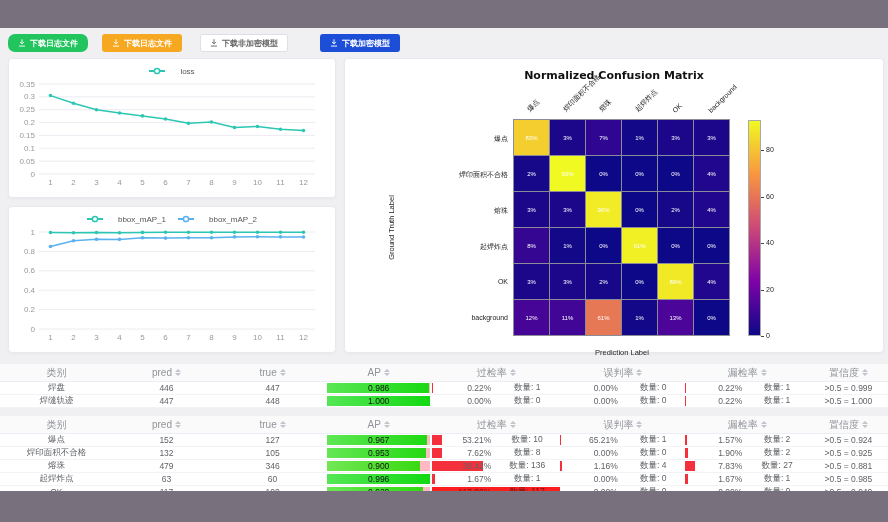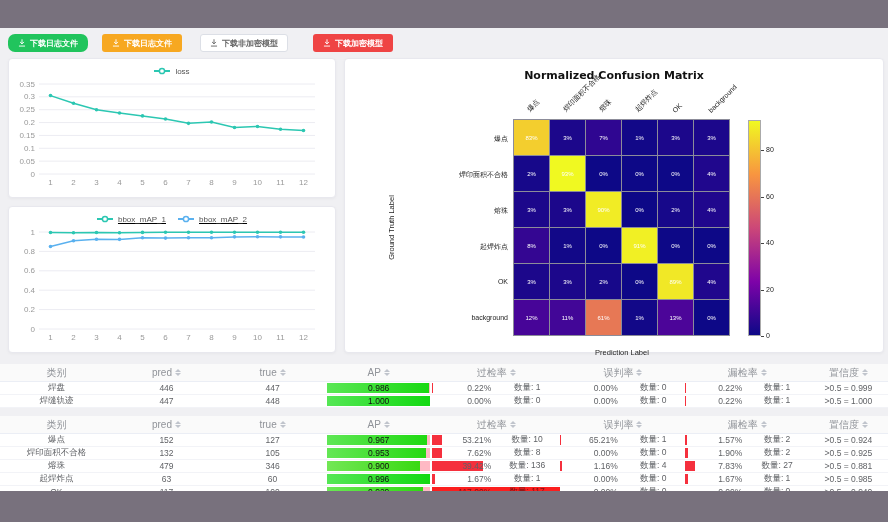--- a/index.html
+++ b/index.html
@@ -10,32 +10,32 @@
 
   
   .toolbar{display:flex;align-items:center;gap:9px;padding:6px 0 6px 8px;height:18px;}
   .btn{display:inline-flex;align-items:center;gap:4px;height:18px;padding:0 9px;border-radius:3px;
        font-size:8px;font-weight:600;border:1px solid transparent;cursor:pointer;
        font-family:"Liberation Sans","DejaVu Sans",sans-serif;}
   .btn svg{display:block}
   .btn-green{background:#21c45d;color:#fff;border-radius:7px;}
   .btn-orange{background:#f7a821;color:#fff;margin-left:5px;}
   .btn-plain{background:#fff;color:#666;border-color:#dcdfe6;margin-left:9px;}
-  .btn-gray{background:#ef4444;color:#fff;margin-left:16px;}
+  .btn-gray{background:#1d4ed8;color:#fff;margin-left:23px;}
 
   
   .main-row{display:flex;padding:0 4px 0 8px;gap:8px;height:295px;}
   .card{background:#fff;border:1px solid #e8e8ee;border-radius:4px;box-sizing:border-box;
         box-shadow:0 1px 3px rgba(0,0,0,0.04);}
   .left-col{width:328px;display:flex;flex-direction:column;gap:8px;}
   .chart-card{width:328px;padding:5px 0 0 0;}
   .chart-card.c1{height:140px;}
-  .chart-card.c2{height:147px;text-decoration:underline;}
+  .chart-card.c2{height:147px;}
   .legend{display:flex;justify-content:center;align-items:center;gap:12px;height:14px;}
-  .legend-item{display:inline-flex;align-items:center;gap:5px;font-size:8px;color:#555;cursor:pointer;}
+  .legend-item{display:inline-flex;align-items:center;gap:15px;font-size:8px;color:#555;cursor:pointer;}
   .matrix-card{flex:1;height:295px;position:relative;}
   .matrix-title{position:absolute;top:10px;left:0;width:100%;text-align:center;
                 font-size:11px;font-weight:bold;color:#111;font-family:"DejaVu Sans",sans-serif;}
   .mx-abs{position:absolute;}
   .mx-cell{position:absolute;box-sizing:border-box;border-right:1px solid #8c8c99;border-bottom:1px solid #8c8c99;
            display:flex;align-items:center;justify-content:center;font-size:6px;color:#fff;}
   .mx-rowlab{position:absolute;font-size:7px;color:#222;text-align:right;white-space:nowrap;}
   .mx-collab-anchor{position:absolute;width:0;height:0;}
   .mx-collab{position:absolute;left:0;bottom:0;white-space:nowrap;font-size:7px;color:#222;
              transform:rotate(-45deg);transform-origin:0 100%;}

